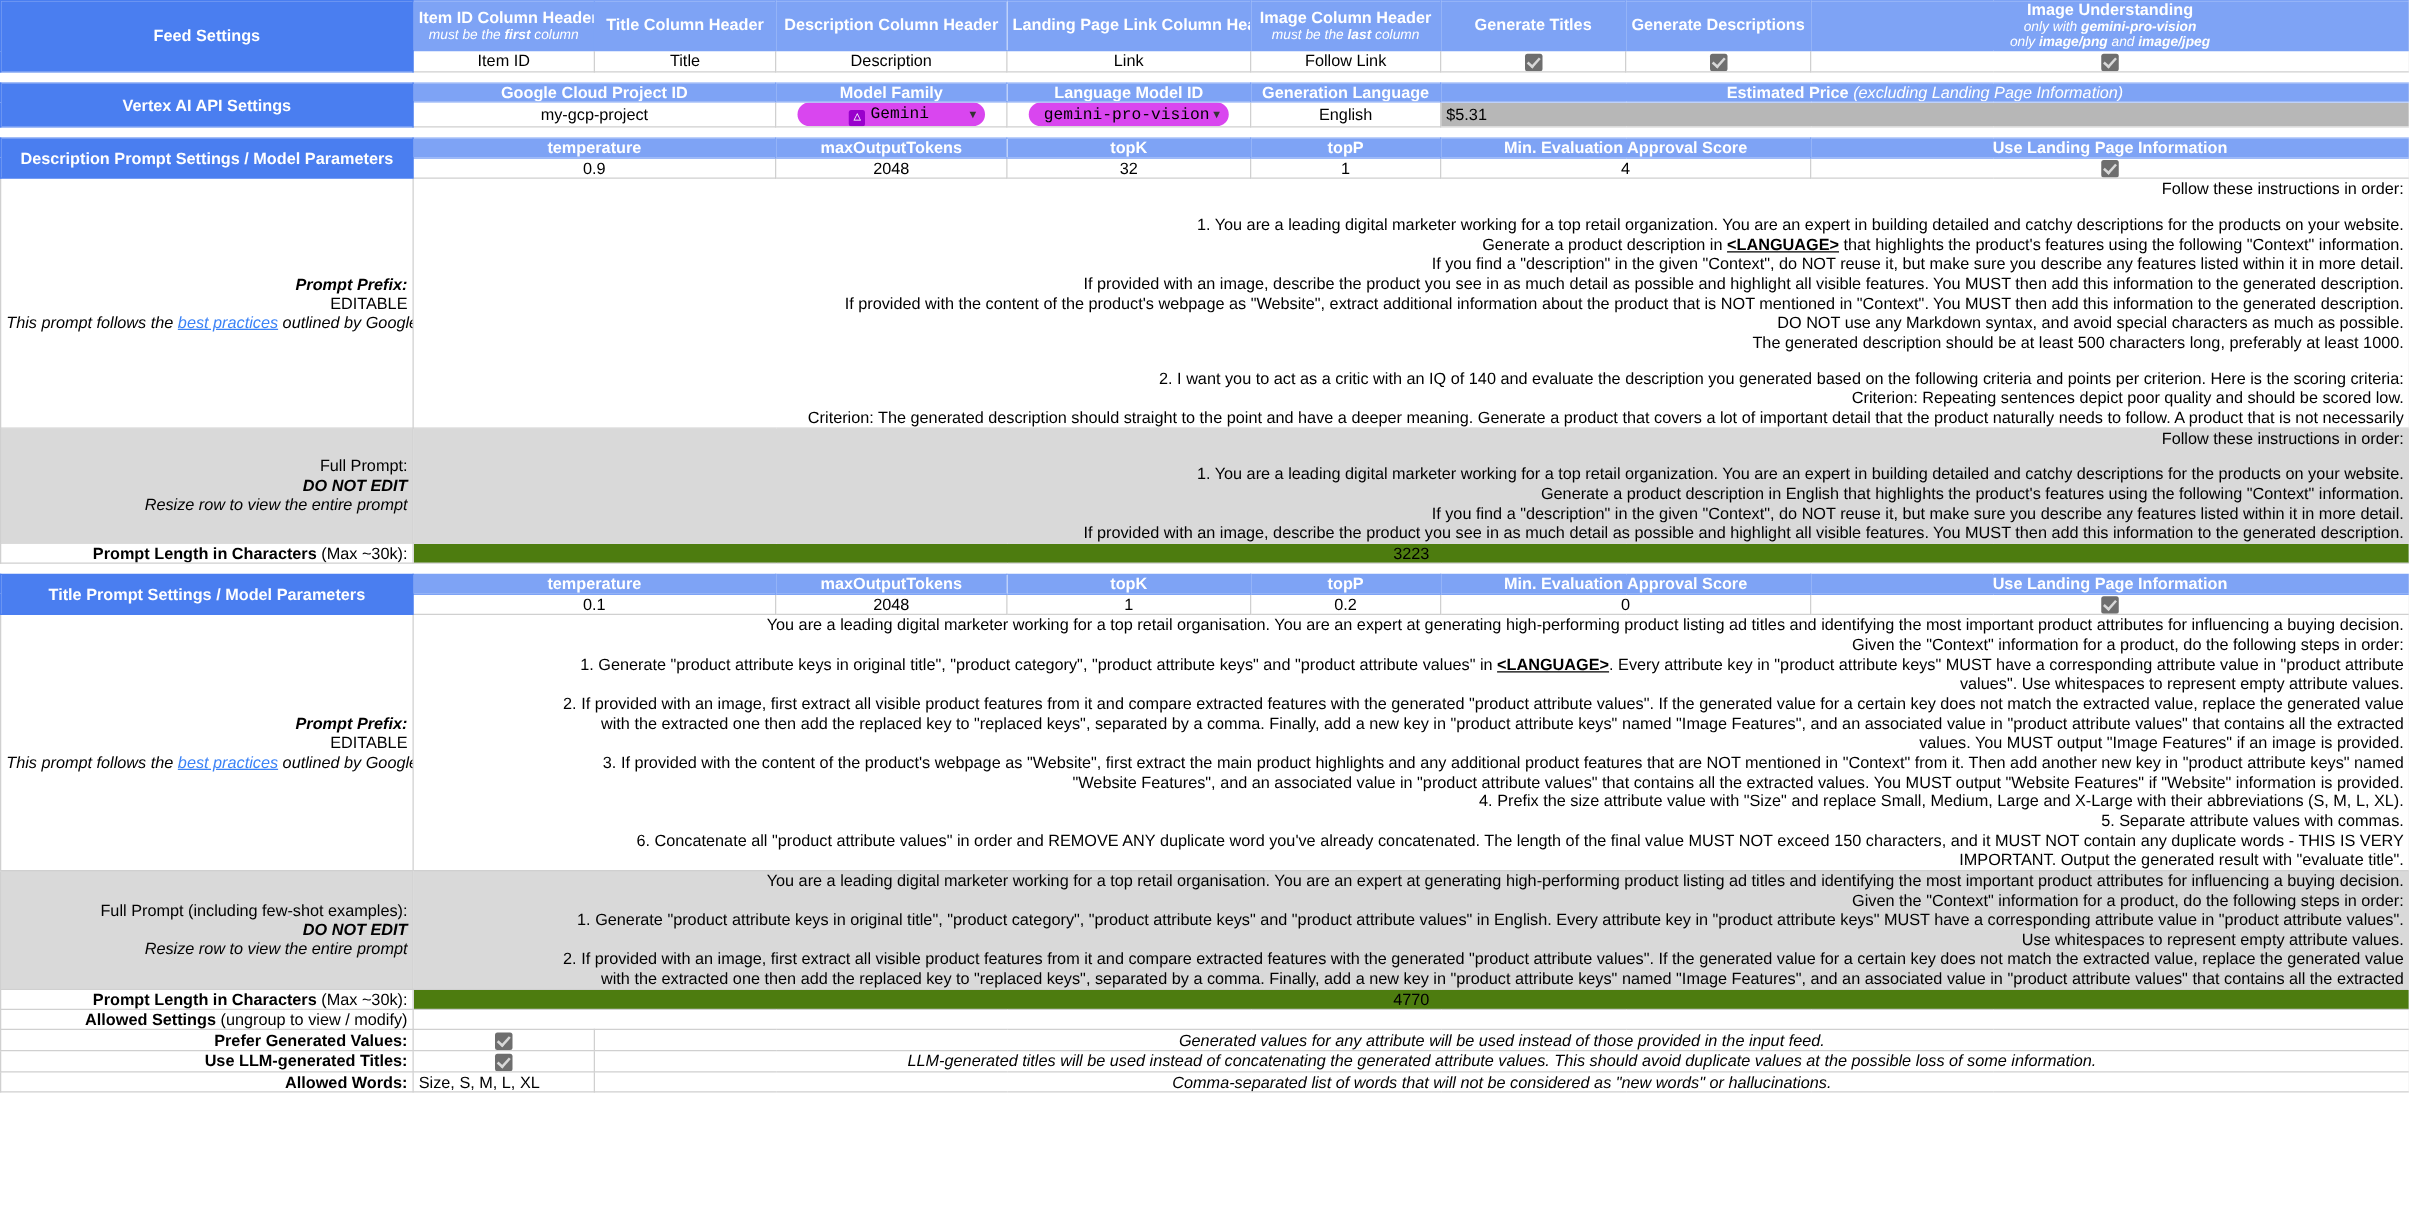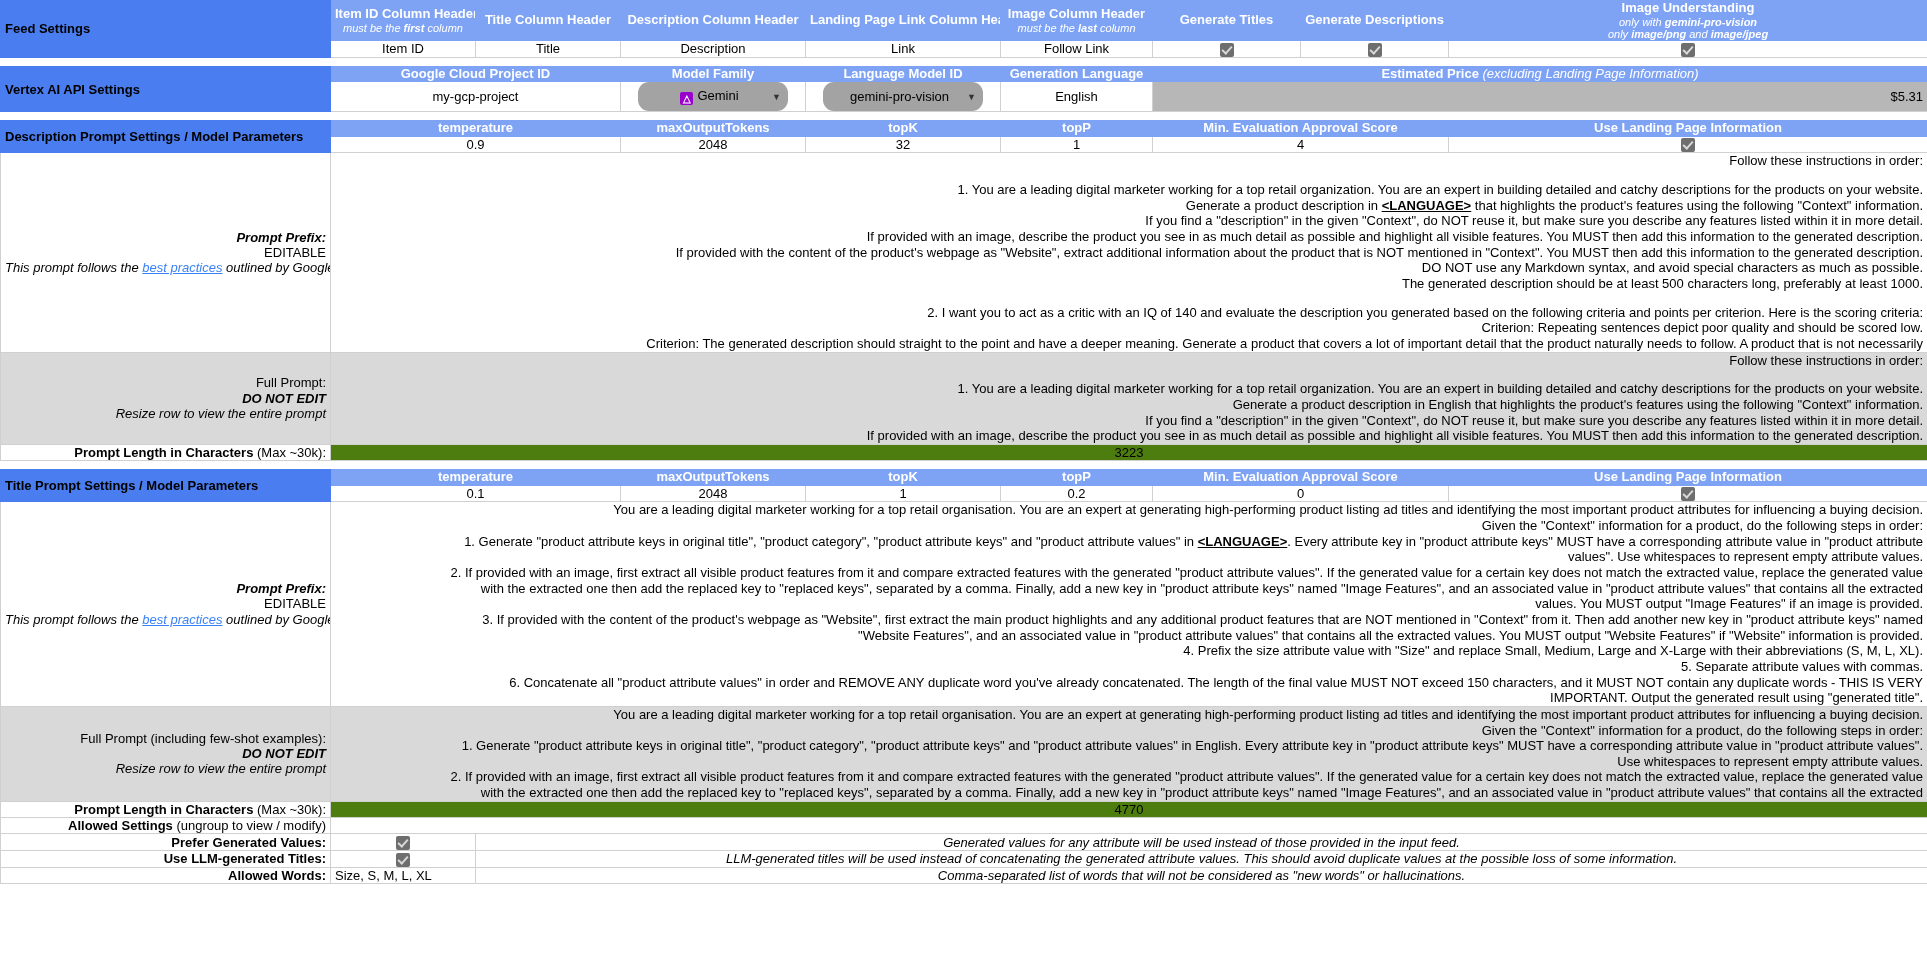--- a/index.html
+++ b/index.html
@@ -21,23 +21,24 @@
     padding: 0 4px;
     font-size: 13px;
     vertical-align: middle;
     overflow: hidden;
     white-space: nowrap;
   }
 
   
   .sec-label {
     background: #4a7ef0;
-    color: #000000;
+    color: #ffffff;
     font-weight: bold;
     font-size: 14px;
+    text-align: center;
     border: 1px solid #4a7ef0 !important;
   }
   
   .col-head {
     background: #7ea3f5;
     color: #ffffff;
     font-weight: bold;
     font-size: 13.5px;
     text-align: center;
     border: 1px solid #7ea3f5 !important;
@@ -81,32 +82,33 @@
     padding: 1px 4px 0 5px;
     overflow: hidden;
   }
   .prompt .ln { display: block; white-space: nowrap; overflow: hidden; }
   .prompt .blankln { display: block; height: 13px; }
   .prompt u { font-weight: bold; text-decoration: underline; }
 
   .grey { background: #d9d9d9; }
   .greycell { background: #d9d9d9; }
   .green { background: #4d7c0f; text-align: center; font-size: 12.5px; }
-  .est-price { background: #b7b7b7; text-align: right; font-size: 13px; }
+  .est-price { background: #b7b7b7; text-align: left; font-size: 13px; }
 
   
   .dd {
     display: flex; align-items: center;
     justify-content: space-between;
-    background: #a3a3a3;
+    background: #d946ef;
     border-radius: 11px;
-    height: 29px;
+    height: 19px;
     padding: 0 7px 0 9px;
     margin: 0 13px;
     font-size: 13px;
+    font-family: Liberation Mono, monospace;
   }
   .dd .caret { font-size: 9px; color: #333; }
   .gem-ico {
     display: inline-block; width: 13px; height: 13px;
     background: #9900cc; color: #fff; font-size: 10px;
     line-height: 13px; text-align: center; border-radius: 2px;
     margin-right: 4px; vertical-align: -2px; font-weight: bold;
   }
   .dd-lbl { flex: 1; text-align: center; }
 
@@ -313,21 +315,21 @@
       <span class="ln">1. Generate "product attribute keys in original title", "product category", "product attribute keys" and "product attribute values" in <u>&lt;LANGUAGE&gt;</u>. Every attribute key in "product attribute keys" MUST have a corresponding attribute value in "product attribute</span>
       <span class="ln">values". Use whitespaces to represent empty attribute values.</span>
       <span class="ln">2. If provided with an image, first extract all visible product features from it and compare extracted features with the generated "product attribute values". If the generated value for a certain key does not match the extracted value, replace the generated value</span>
       <span class="ln">with the extracted one then add the replaced key to "replaced keys", separated by a comma. Finally, add a new key in "product attribute keys" named "Image Features", and an associated value in "product attribute values" that contains all the extracted</span>
       <span class="ln">values. You MUST output "Image Features" if an image is provided.</span>
       <span class="ln">3. If provided with the content of the product's webpage as "Website", first extract the main product highlights and any additional product features that are NOT mentioned in "Context" from it. Then add another new key in "product attribute keys" named</span>
       <span class="ln">"Website Features", and an associated value in "product attribute values" that contains all the extracted values. You MUST output "Website Features" if "Website" information is provided.</span>
       <span class="ln">4. Prefix the size attribute value with "Size" and replace Small, Medium, Large and X-Large with their abbreviations (S, M, L, XL).</span>
       <span class="ln">5. Separate attribute values with commas.</span>
       <span class="ln">6. Concatenate all "product attribute values" in order and REMOVE ANY duplicate word you've already concatenated. The length of the final value MUST NOT exceed 150 characters, and it MUST NOT contain any duplicate words - THIS IS VERY</span>
-      <span class="ln">IMPORTANT. Output the generated result using "generated title".</span>
+      <span class="ln">IMPORTANT. Output the generated result with "evaluate title".</span>
     </td>
   </tr>
 
   <tr class="grey" style="height:77px">
     <td class="rowlab greycell">
       <span class="light">Full Prompt (including few-shot examples):</span>
       <span class="bold2">DO NOT EDIT</span>
       <span class="ital">Resize row to view the entire prompt</span>
     </td>
     <td class="prompt greycell" colspan="9">

